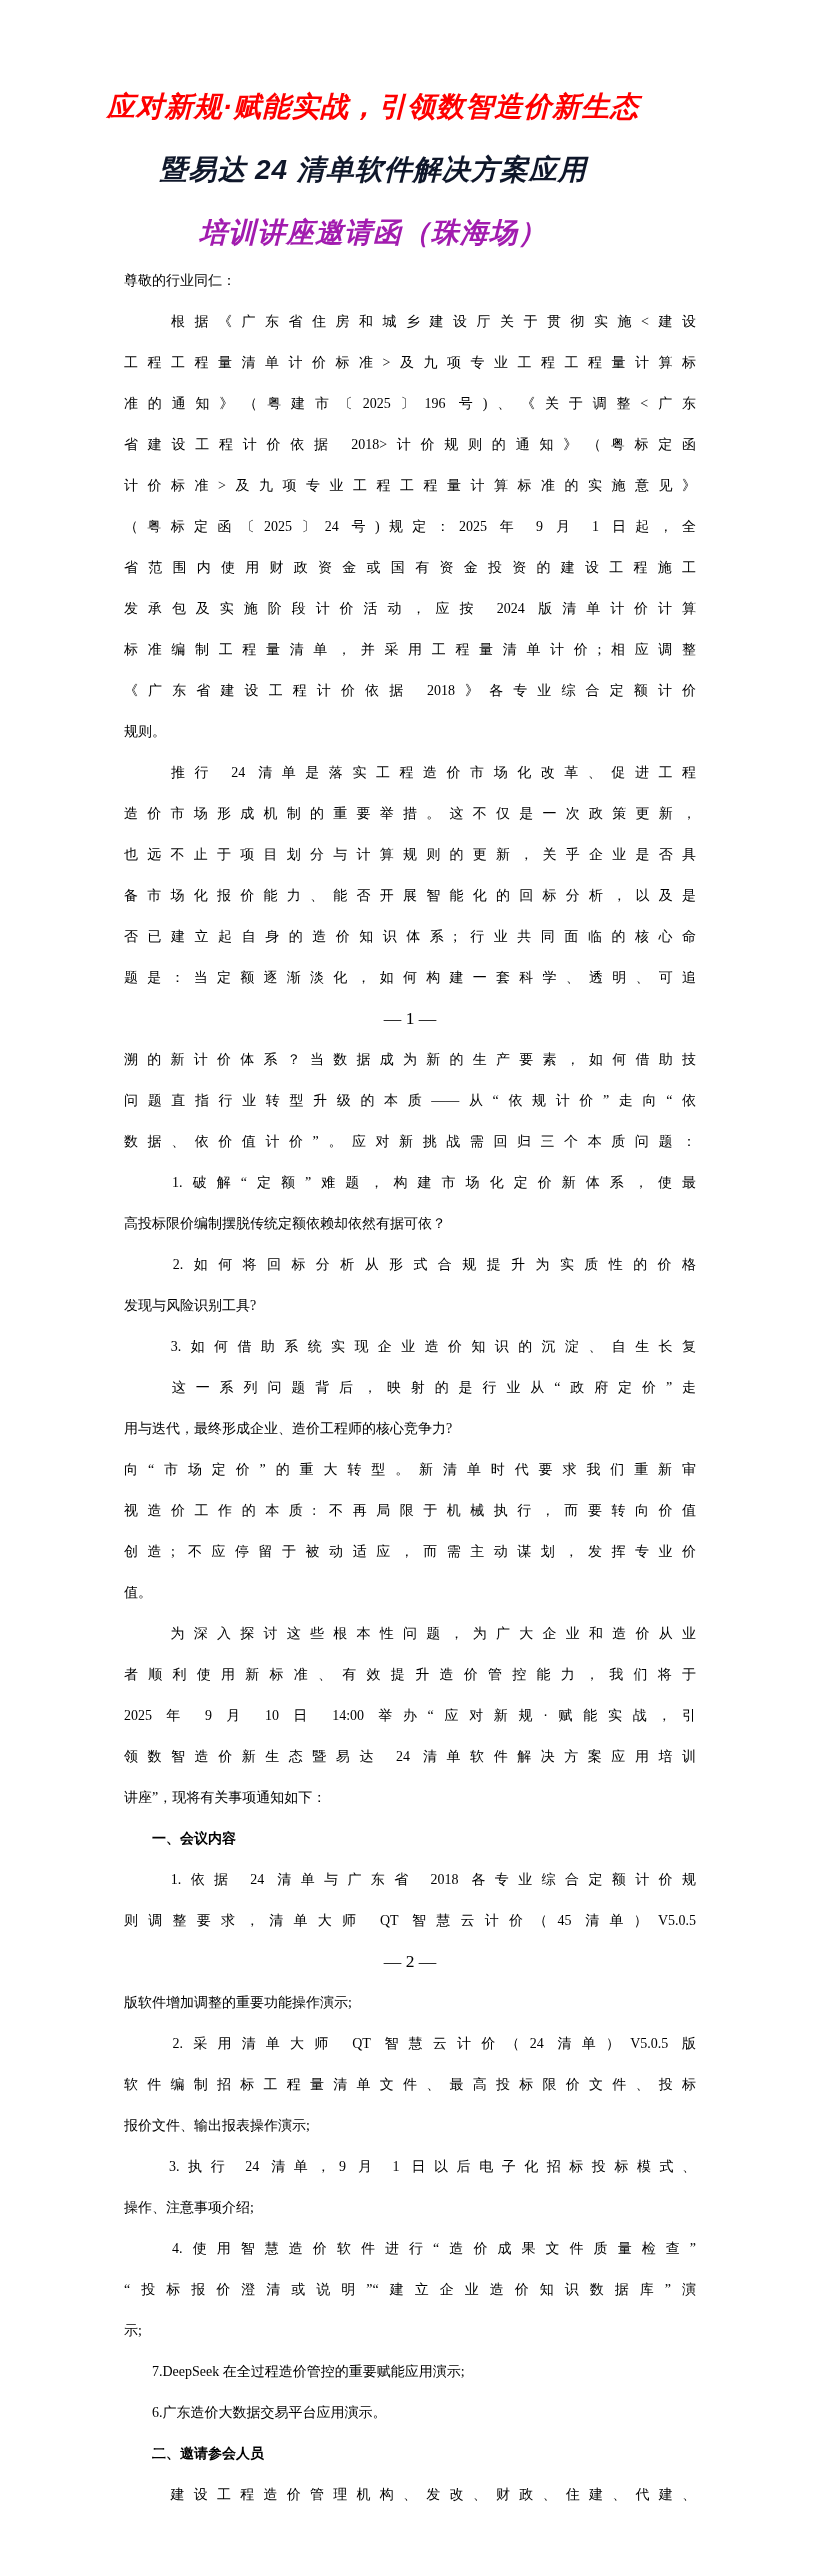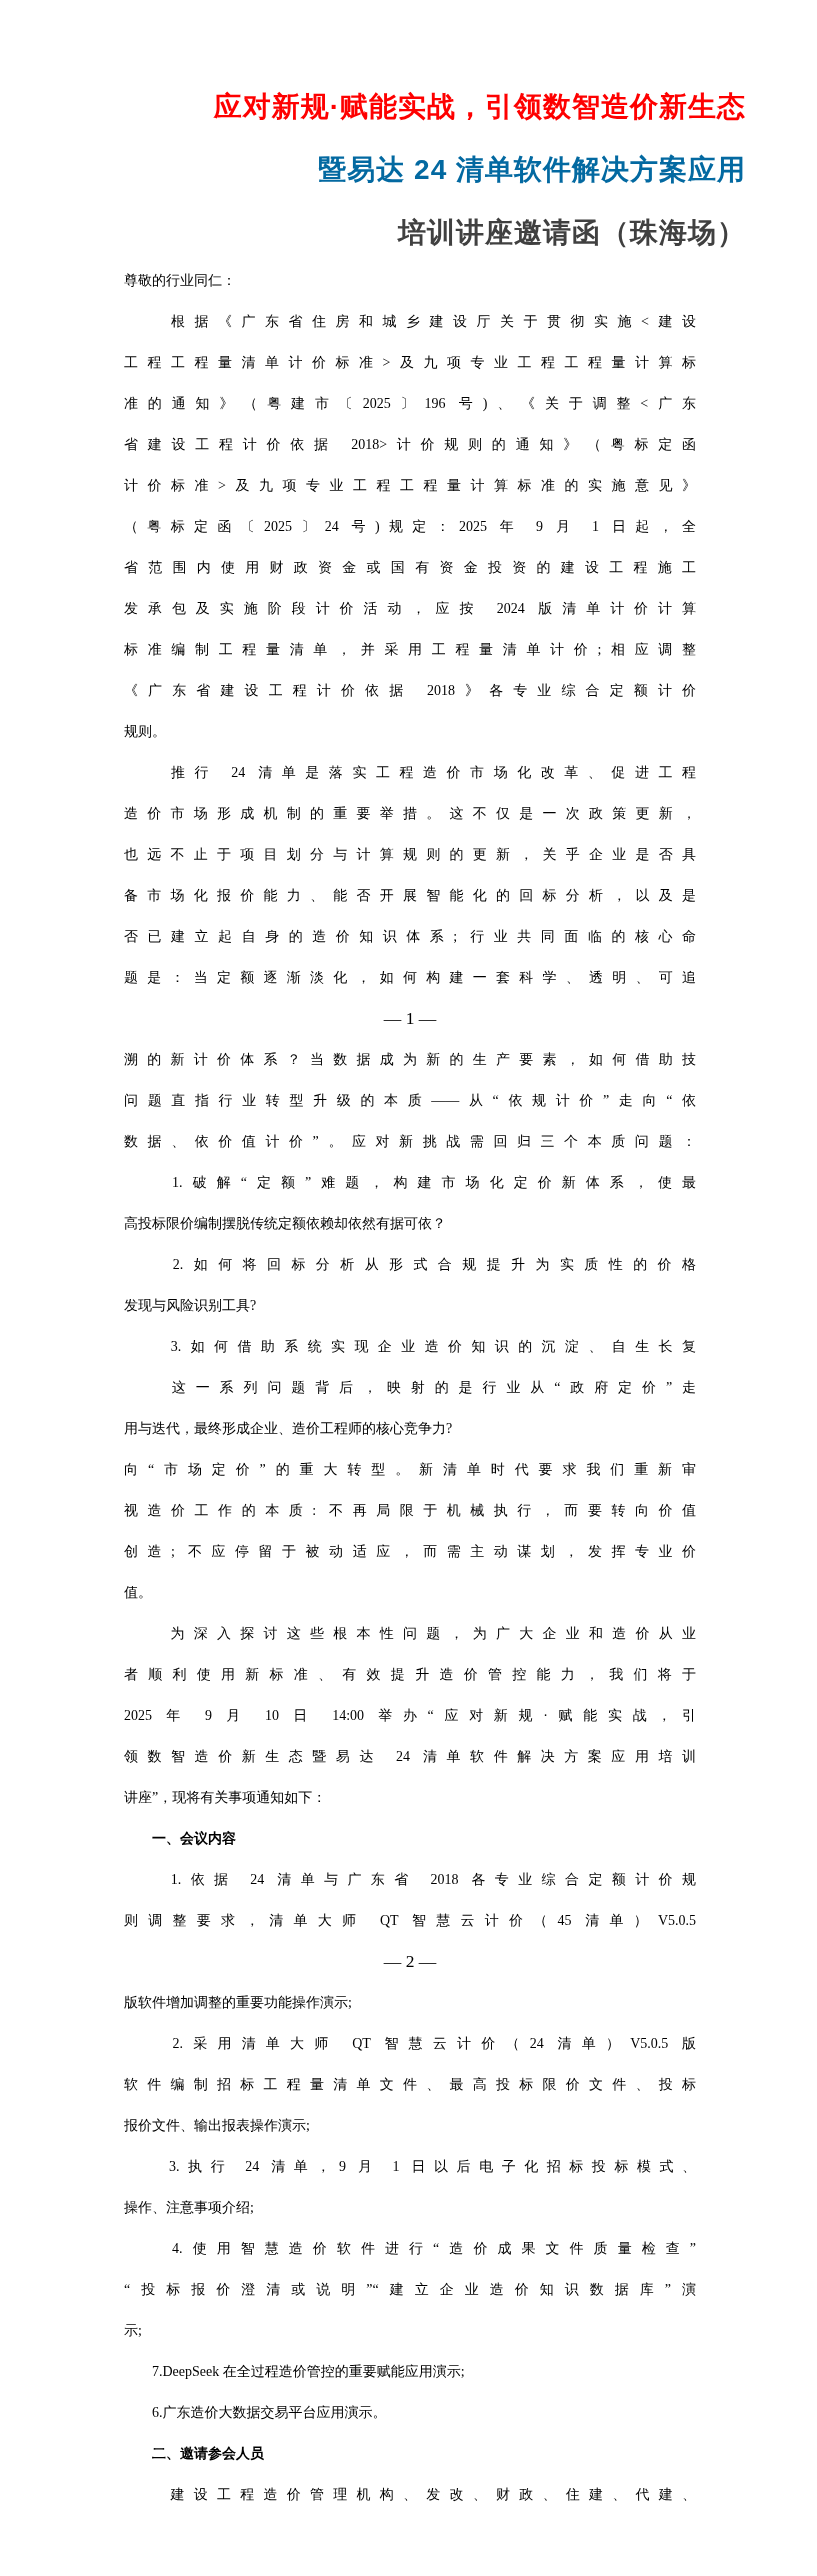--- a/index.html
+++ b/index.html
@@ -9,21 +9,22 @@
     height:4092px;
     background:#ffffff;
     overflow:hidden;
     font-family:"Liberation Serif","DejaVu Serif",serif;
     color:#000;
   }
   
   .title-block{
     position:absolute;
     top:75px; left:0; width:746px;
-    text-align:right;
+    text-align:center;
+    font-style:italic;
   }
   .tl{
     height:63px; line-height:63px;
     font-size:28px; font-weight:bold;
     letter-spacing:1px;
     font-family:"Liberation Sans","DejaVu Sans",sans-serif;
     white-space:pre;
   }
   
   .flow{
@@ -52,22 +53,22 @@
     font-size:17.5px;
   }
 </style>
 </head>
 <body>
 
 <div class="doc">
 
   <div class="title-block">
     <div class="tl" style="color: rgb(254, 0, 0);">应对新规·赋能实战，引领数智造价新生态</div>
-    <div class="tl" style="color: #0369a1;">暨易达 24 清单软件解决方案应用</div>
-    <div class="tl" style="color: #404040;">培训讲座邀请函（珠海场）</div>
+    <div class="tl" style="color: #0f172a;">暨易达 24 清单软件解决方案应用</div>
+    <div class="tl" style="color: #a21caf;">培训讲座邀请函（珠海场）</div>
   </div>
 
   <div id="flow-main" class="flow">
       <div class="l">尊敬的行业同仁：</div>
       <div class="l j">　　根据《广东省住房和城乡建设厅关于贯彻实施&lt;建设</div>
       <div class="l j">工程工程量清单计价标准&gt;及九项专业工程工程量计算标</div>
       <div class="l j">准的通知》（粤建市〔2025〕196 号)、《关于调整&lt;广东</div>
       <div class="l j">省建设工程计价依据 2018&gt;计价规则的通知》（粤标定函</div>
       <div class="l j">计价标准&gt;及九项专业工程工程量计算标准的实施意见》</div>
       <div class="l j">（粤标定函〔2025〕24 号)规定：2025 年 9 月 1 日起，全</div>

